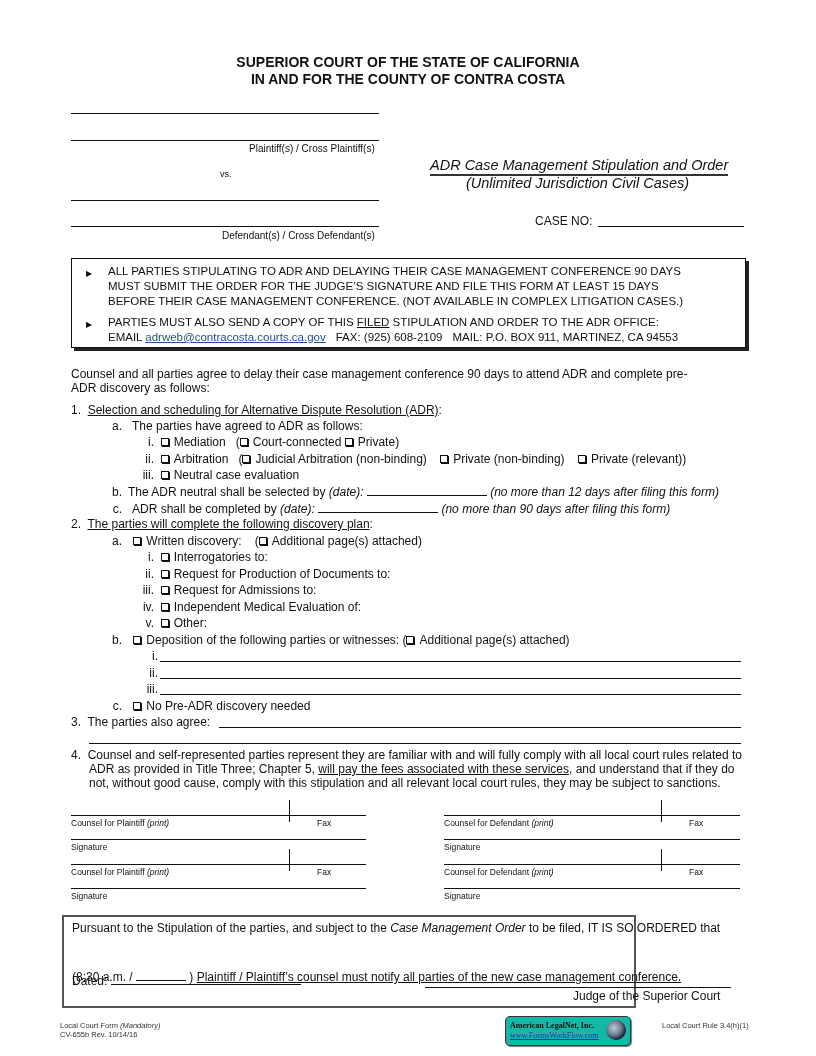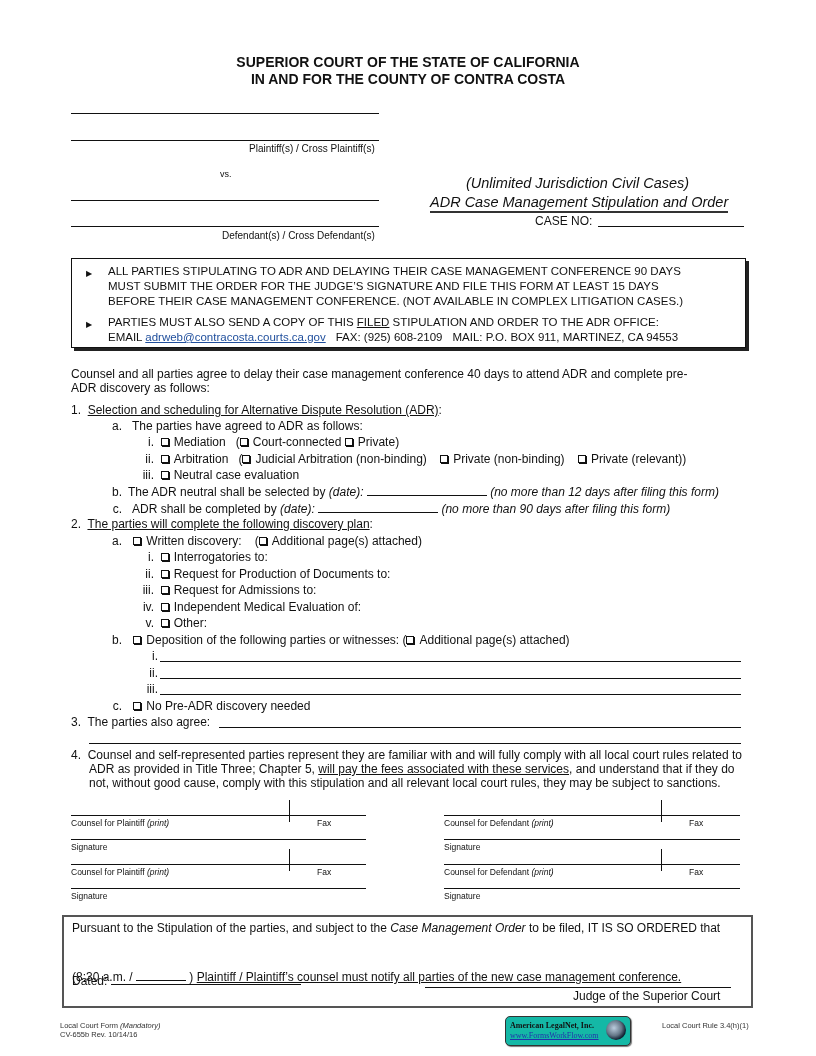--- a/index.html
+++ b/index.html
@@ -17,61 +17,61 @@
     .cb { display: inline-block; width: 8px; height: 8px; border: 1px solid #111; box-shadow: 1px 1px 0 #111; margin: 0 5px 0 0; vertical-align: -0px; box-sizing: border-box; }
     .row { position: absolute; font-size: 12px; line-height: 15px; white-space: nowrap; }
     .num { display: inline-block; text-align: right; }
     .blank { display: inline-block; border-bottom: 1px solid #111; height: 11px; vertical-align: baseline; }
     .notice { position: absolute; left: 71px; top: 258px; width: 673px; height: 88px; border: 1px solid #111;
               box-shadow: 3px 3px 0 #222; }
     .notice .item { position: absolute; left: 14px; font-size: 11.5px; line-height: 15px; }
     .notice .bullet { position: absolute; left: 0; top: 2px; font-size: 8px; }
     .notice .txt { position: absolute; left: 22px; white-space: nowrap; }
     a.link { color: #1f4e9c; text-decoration: underline; }
-    .order { position: absolute; left: 62px; top: 915px; width: 691px; height: 93px; border: 2px solid #555; box-sizing: border-box; }
+    .order { position: absolute; left: 62px; top: 915px; width: 574px; height: 93px; border: 2px solid #555; box-sizing: border-box; }
     .logo { position: absolute; left: 505px; top: 1016px; width: 124px; height: 28px; border: 1px solid #333; border-radius: 5px; box-shadow: 1px 1px 1px #777; background: #14b8a6; }
     .logo .l1 { position: absolute; left: 4px; top: 4px; font-family: "Liberation Serif", serif; font-weight: bold; font-size: 8px; }
     .logo .l2 { position: absolute; left: 4px; top: 14px; font-family: "Liberation Serif", serif; font-size: 8px; color: #2233aa; text-decoration: underline; }
     .logo .globe { position: absolute; right: 4px; top: 3px; width: 20px; height: 20px; border-radius: 50%;
                    background: radial-gradient(circle at 40% 40%, #bcd 0%, #678 45%, #123 70%, #000 100%); }
   </style>
 </head>
 <body>
 
 <div class="hdr" style="top:54px;">SUPERIOR COURT OF THE STATE OF CALIFORNIA</div>
 <div class="hdr" style="top:71px;">IN AND FOR THE COUNTY OF CONTRA COSTA</div>
 
 <div class="line" style="left:71px; top:113px; width:308px;"></div>
 <div class="line" style="left:71px; top:140px; width:308px;"></div>
 <div class="abs small" style="left:249px; top:143px;">Plaintiff(s) / Cross Plaintiff(s)</div>
 <div class="abs small b" style="left:220px; top:169px; font-size:9px;">vs.</div>
 <div class="line" style="left:71px; top:200px; width:308px;"></div>
 <div class="line" style="left:71px; top:226px; width:308px;"></div>
 <div class="abs small" style="left:222px; top:230px;">Defendant(s) / Cross Defendant(s)</div>
 
-<div class="abs i" style="left:430px; top:157px; font-size:14.5px; border-bottom:2px solid #333; line-height:17px;margin-top:37px;">ADR Case Management Stipulation and Order</div>
+<div class="abs i" style="left:430px; top:157px; font-size:14.5px; border-bottom:2px solid #333; line-height:17px;">ADR Case Management Stipulation and Order</div>
 <div class="abs i" style="left:466px; top:175px; font-size:14.5px; line-height:17px;">(Unlimited Jurisdiction Civil Cases)</div>
 <div class="abs b" style="left:535px; top:214px; font-size:12px;">CASE NO:</div>
 <div class="line" style="left:598px; top:226px; width:146px;"></div>
 
 <div class="notice">
   <div class="item" style="top:5px;">
     <span class="bullet">▶</span>
     <div class="txt" style="top:0;">ALL PARTIES STIPULATING TO ADR AND DELAYING THEIR CASE MANAGEMENT CONFERENCE 90 DAYS</div>
     <div class="txt" style="top:15px;"><span>MUST </span><span class="b">SUBMIT THE ORDER FOR THE JUDGE’S SIGNATURE AND FILE THIS FORM AT LEAST 15 DAYS</span></div>
     <div class="txt" style="top:30px;"><span class="b">BEFORE THEIR CASE MANAGEMENT CONFERENCE.</span><span> (NOT AVAILABLE IN COMPLEX LITIGATION CASES.)</span></div>
   </div>
   <div class="item" style="top:56px;">
     <span class="bullet">▶</span>
     <div class="txt" style="top:0;"><span>PARTIES MUST ALSO  </span><span class="b">SEND A COPY OF THIS </span><span class="b u">FILED</span><span class="b"> STIPULATION AND ORDER TO THE ADR OFFICE</span><span>:</span></div>
     <div class="txt" style="top:15px;"><span>EMAIL </span><a class="link">adrweb@contracosta.courts.ca.gov</a><span style="margin-left:10px;">FAX: (925) 608-2109</span><span style="margin-left:10px;">MAIL: P.O. BOX 911, MARTINEZ, CA 94553</span></div>
   </div>
 </div>
 
-<div class="row b" style="left:71px; top:367px;">Counsel and all parties agree to delay their case management conference 40 days to attend ADR and complete pre-</div>
+<div class="row b" style="left:71px; top:367px;">Counsel and all parties agree to delay their case management conference 90 days to attend ADR and complete pre-</div>
 <div class="row b" style="left:71px; top:381px;">ADR discovery as follows:</div>
 
 <div class="row" style="left:71px; top:403px;"><span>1.</span>&nbsp; <span class="u">Selection and scheduling for Alternative Dispute Resolution (ADR)</span>:</div>
 <div class="row" style="left:110px; top:419px;"><span class="num" style="width:12px;">a.</span><span style="margin-left:10px;">The parties have agreed to ADR as follows:</span></div>
 <div class="row" style="left:130px; top:435px;">
   <span class="num" style="width:24px;">i.</span>&nbsp;
   <span class="cb"></span><span>Mediation</span>
   &nbsp;&nbsp;<span>(</span><span class="cb"></span><span>Court-connected</span>
   <span class="cb"></span><span>Private)</span>
 </div>

